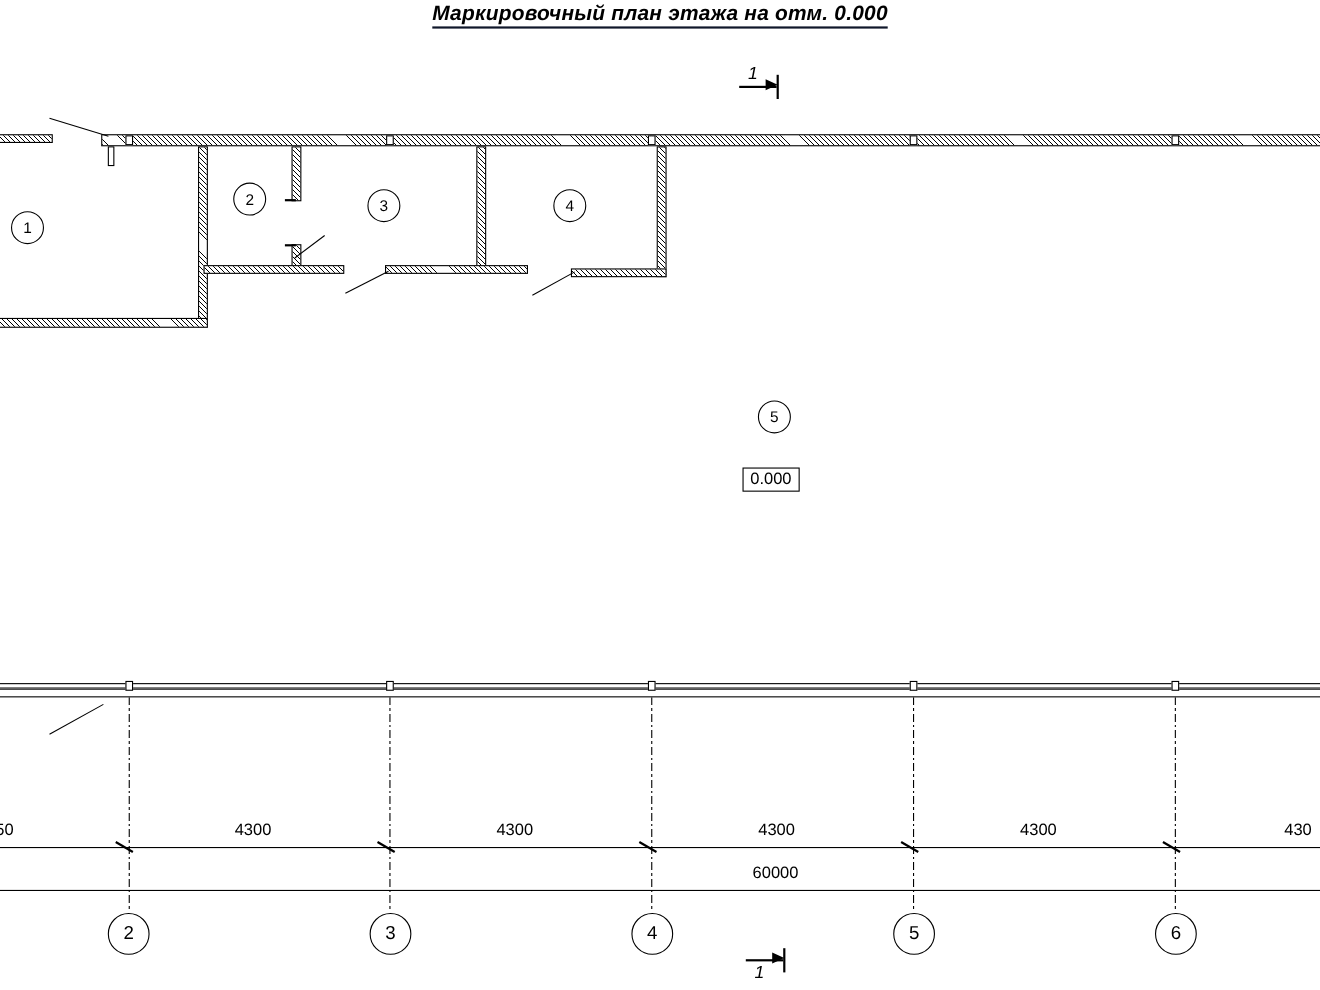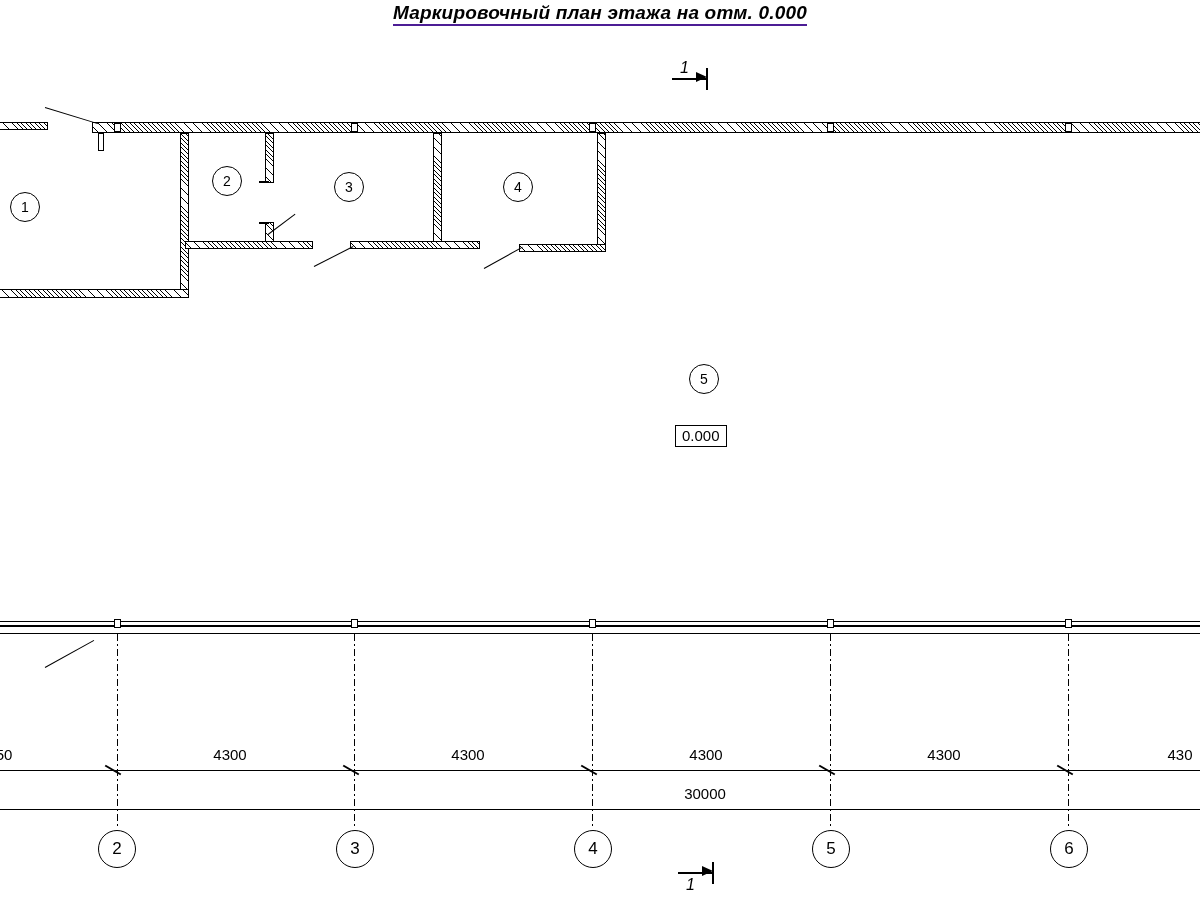--- a/index.html
+++ b/index.html
@@ -21,21 +21,21 @@
     left: 0;
     top: 2px;
     width: 1200px;
     text-align: center;
     font-size: 19px;
     font-style: italic;
     font-weight: bold;
     letter-spacing: 0.2px;
   }
   .title span {
-    border-bottom: 2px solid #4c1d95;
+    border-bottom: 2px solid #0f172a;
     padding-bottom: 1px;
     text-align: right;
   }
 
   
   .hline { position: absolute; background: #000; height: 1px; }
   .thinline { position: absolute; background: #000; }
 
   
   .wall {
@@ -227,21 +227,21 @@
   <div class="dimtick" style="left:1064px; top:761px;"></div>
 
   <div class="dimtext" style="left:-16px; top:746px; width:40px;">50</div>
   <div class="dimtext" style="left:175px; top:746px; width:110px;">4300</div>
   <div class="dimtext" style="left:413px; top:746px; width:110px;">4300</div>
   <div class="dimtext" style="left:651px; top:746px; width:110px;">4300</div>
   <div class="dimtext" style="left:889px; top:746px; width:110px;">4300</div>
   <div class="dimtext" style="left:1150px; top:746px; width:60px;">430</div>
 
   <div class="hline" style="left:-8px; top:809px; width:1214px;"></div>
-  <div class="dimtext" style="left:650px; top:785px; width:110px;">30000</div>
+  <div class="dimtext" style="left:650px; top:785px; width:110px;">60000</div>
 
   <div class="bubble axis" style="left:98px;  top:830px;">
     <span>2</span>
   </div>
   <div class="bubble axis" style="left:336px; top:830px;">
     <span>3</span>
   </div>
   <div class="bubble axis" style="left:574px; top:830px;">
     <span>4</span>
   </div>

